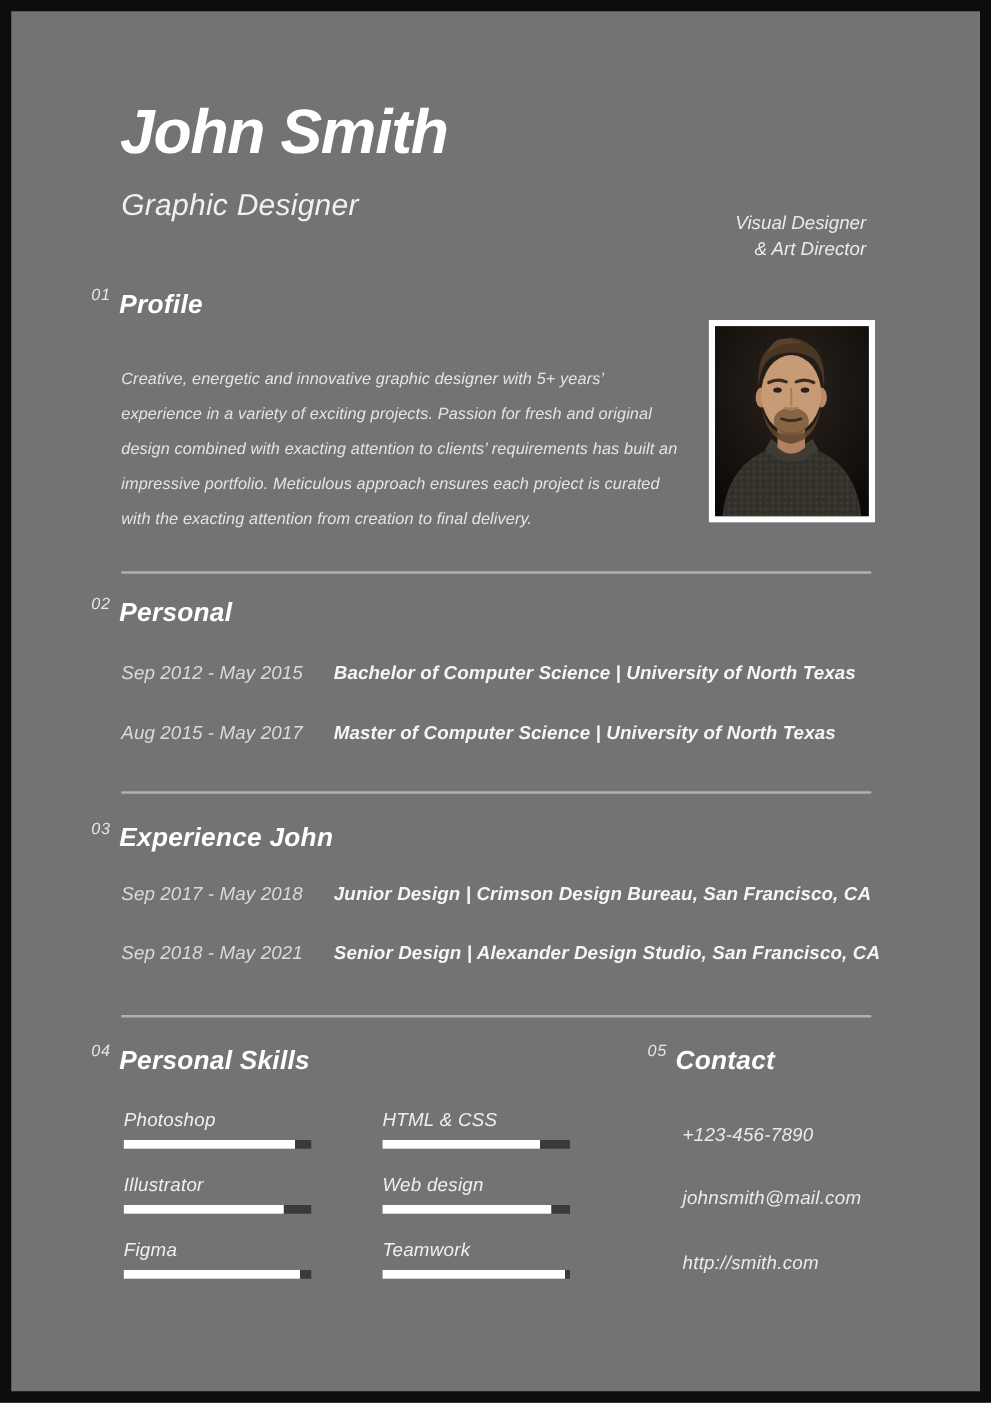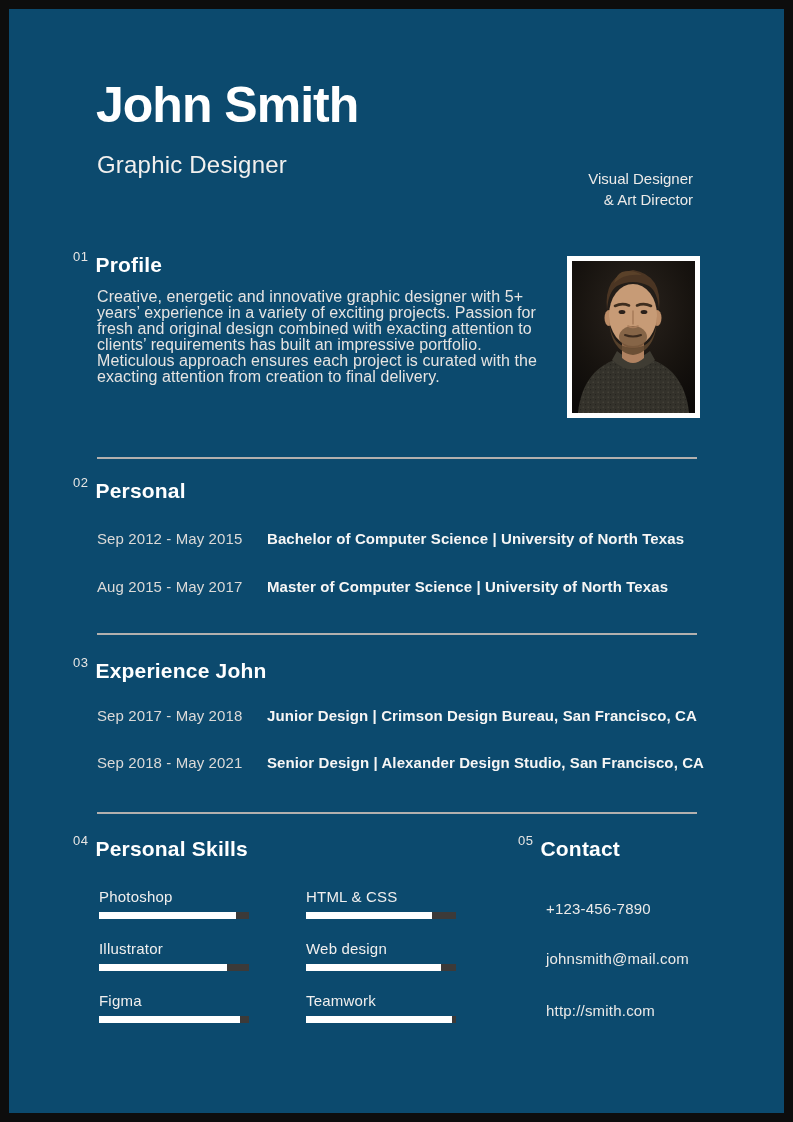--- a/index.html
+++ b/index.html
@@ -2,22 +2,23 @@
 <html><head>
 <meta charset="utf-8">
 <style>
   * { margin: 0; padding: 0; box-sizing: border-box; }
   html, body { width: 793px; height: 1122px; background: #161616; }
   body { font-family: "Liberation Sans", sans-serif; }
 
   .page {
     position: relative;
     width: 793px; height: 1122px;
-    background: #0c4a6e;
+    background: #737373;
     overflow: hidden;
+    font-style: italic;
   }
   .frame {
     position: absolute; inset: 0;
     border: 9px solid #0d0d0d;
     pointer-events: none;
     z-index: 10;
   }
 
   
   .name {
@@ -46,21 +47,21 @@
   .sec-title {
     display: inline-block; vertical-align: top; margin-left: 7px; margin-top: 4px;
     font-size: 21px; font-weight: 700; color: #ffffff;
     letter-spacing: 0.2px;
   }
   .sec-contact { left: 518px; }
 
   
   .profile-text {
     position: absolute; left: 97px; top: 289px; width: 447px;
-    font-size: 16px; line-height: 16px; color: #e6e4e2;
+    font-size: 13px; line-height: 28px; color: #e6e4e2;
     letter-spacing: 0.1px;
   }
   .photo {
     position: absolute; left: 567px; top: 256px;
     width: 133px; height: 162px;
     background: #0f0d0b;
     border: 5px solid #ffffff;
   }
   .photo svg { display: block; width: 123px; height: 152px; }
 
@@ -114,21 +115,21 @@
 <div class="page">
   <div class="frame"></div>
 
   <h1 class="name">John Smith</h1>
   <div class="job-title">Graphic Designer</div>
   <div class="tagline">
     <div>Visual Designer</div>
     <div>&amp; Art Director</div>
   </div>
 
-  <div class="sec" style="top:249px">
+  <div class="sec" style="top:228px">
     <span class="sec-num">01</span><span class="sec-title">Profile</span>
   </div>
   <p class="profile-text">Creative, energetic and innovative graphic designer with 5+ years’ experience in a variety of exciting projects. Passion for fresh and original design combined with exacting attention to clients’ requirements has built an impressive portfolio. Meticulous approach ensures each project is curated with the exacting attention from creation to final delivery.</p>
 
   <div class="photo">
     <svg viewBox="0 0 123 152">
       <defs>
         <radialGradient id="bgGrad" cx="50%" cy="32%" r="80%">
           <stop offset="0%" stop-color="#2b241e"></stop>
           <stop offset="60%" stop-color="#17130f"></stop>

